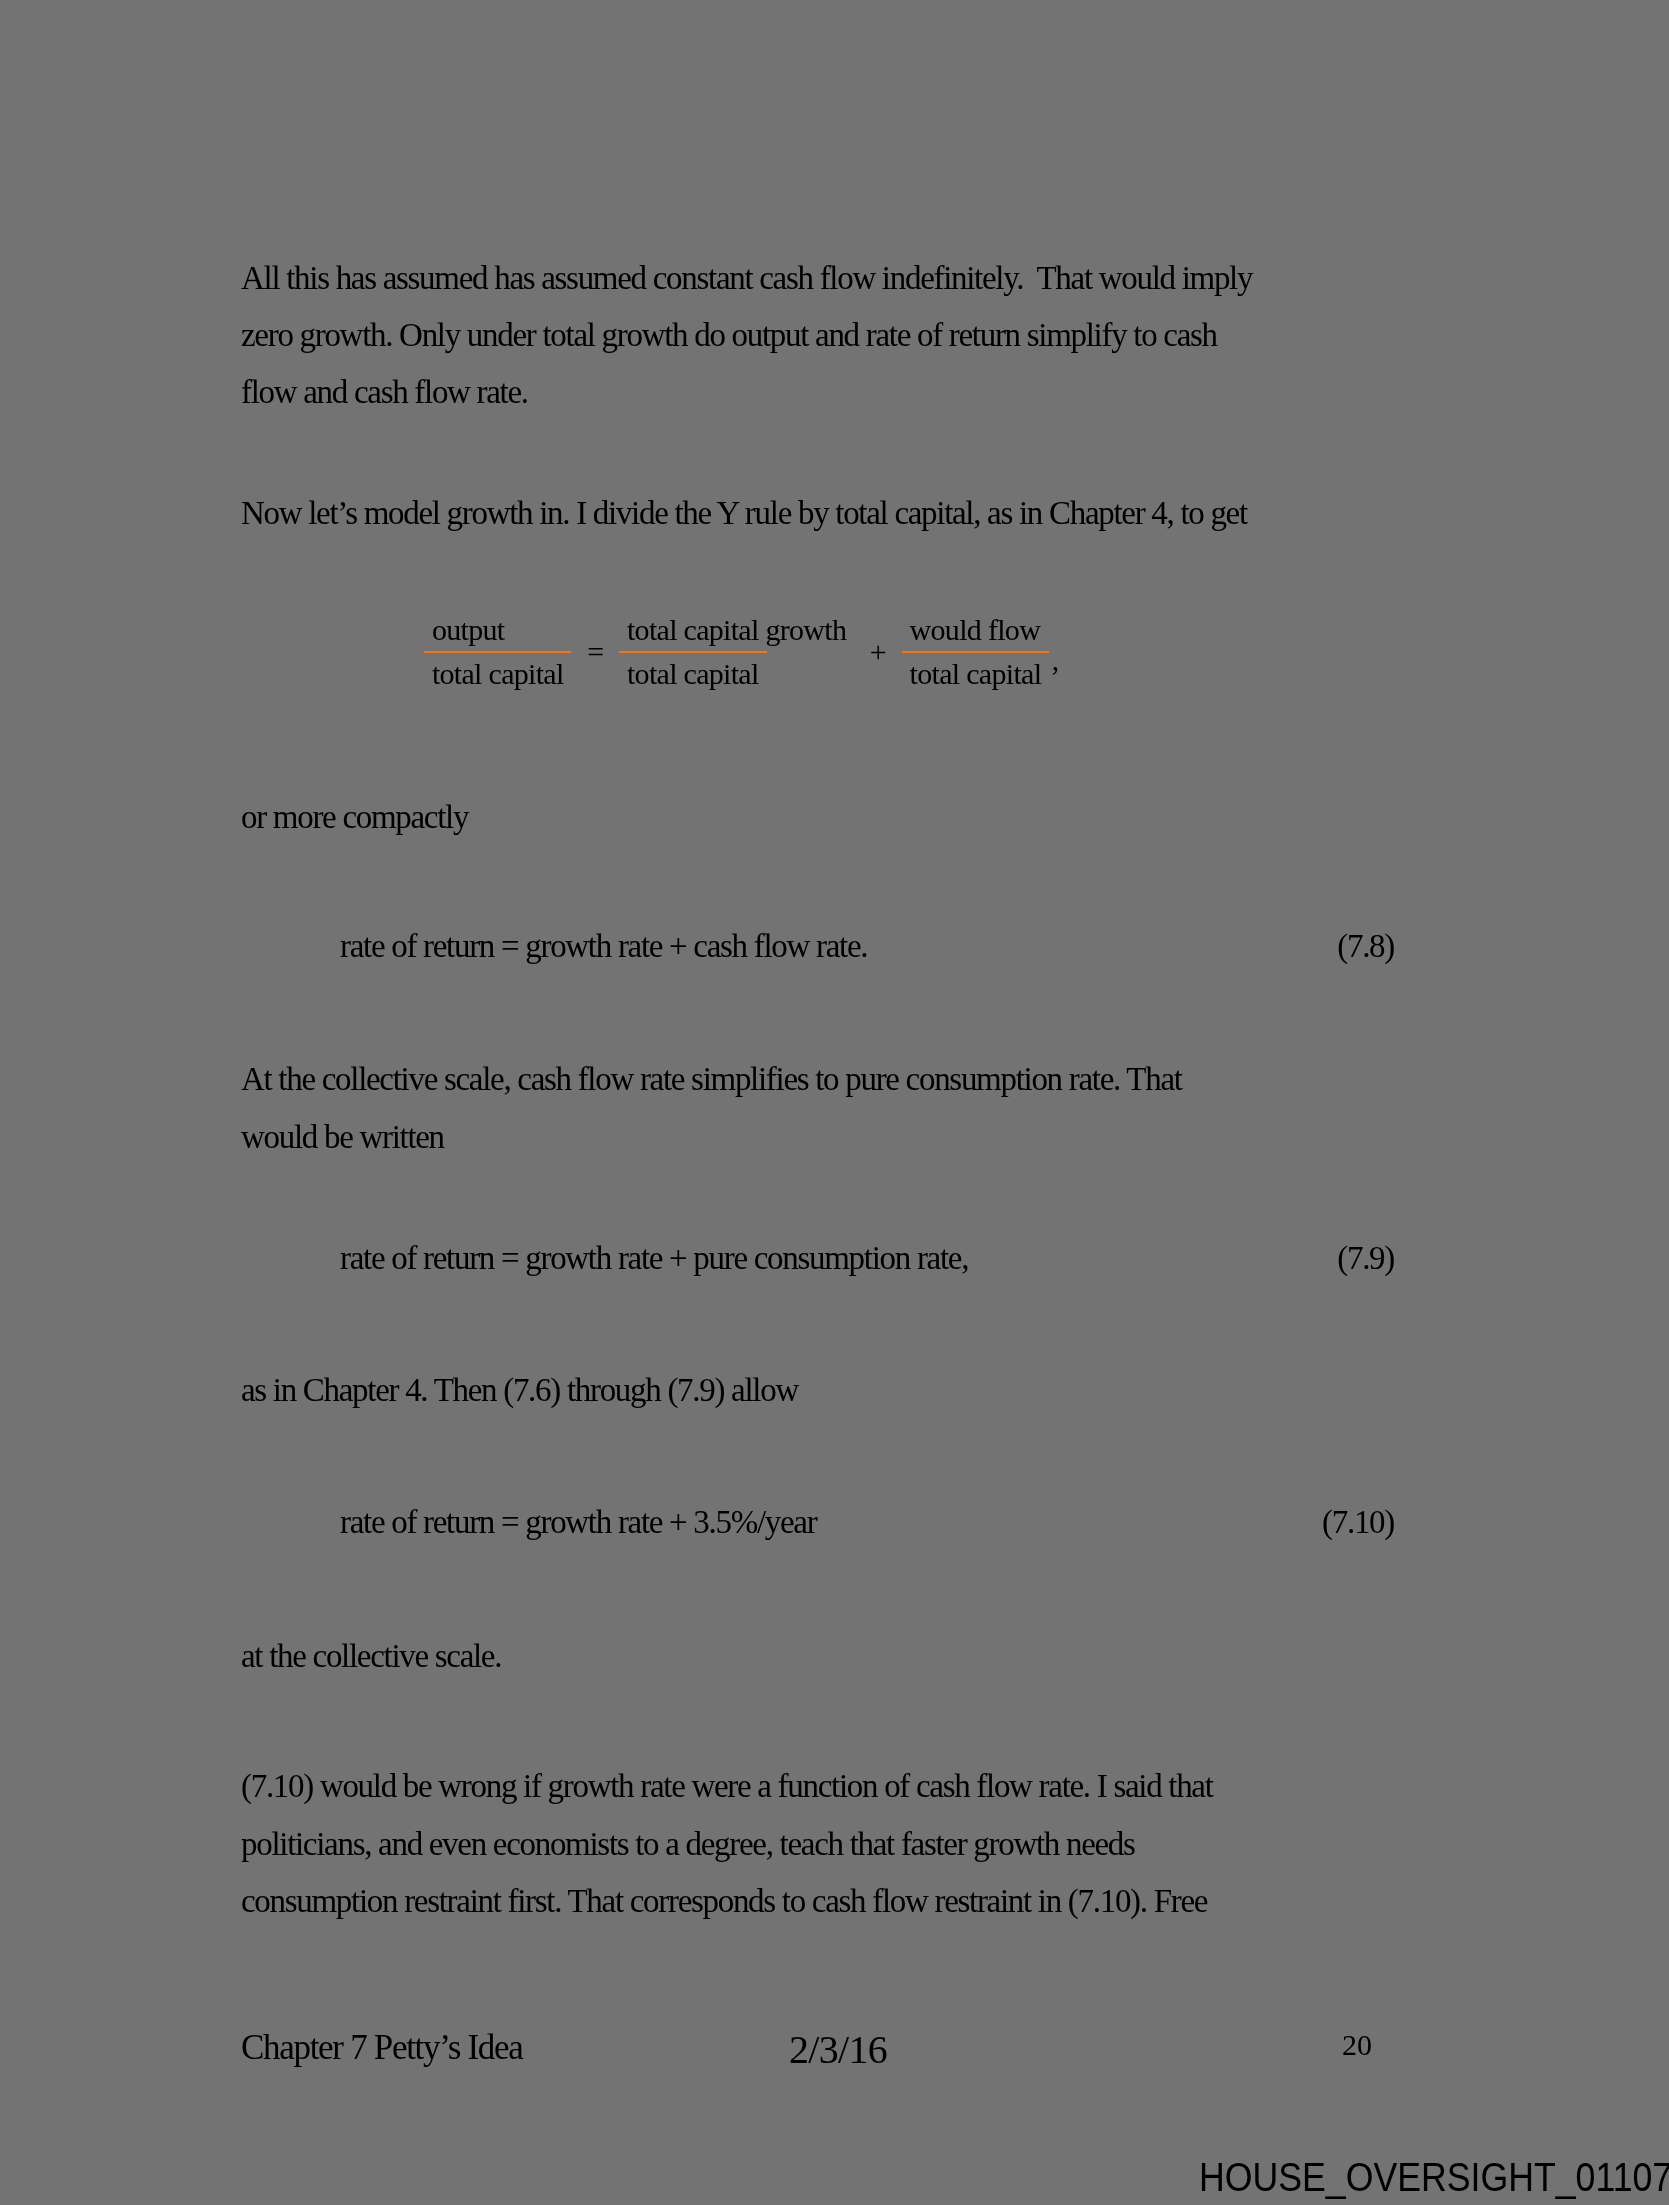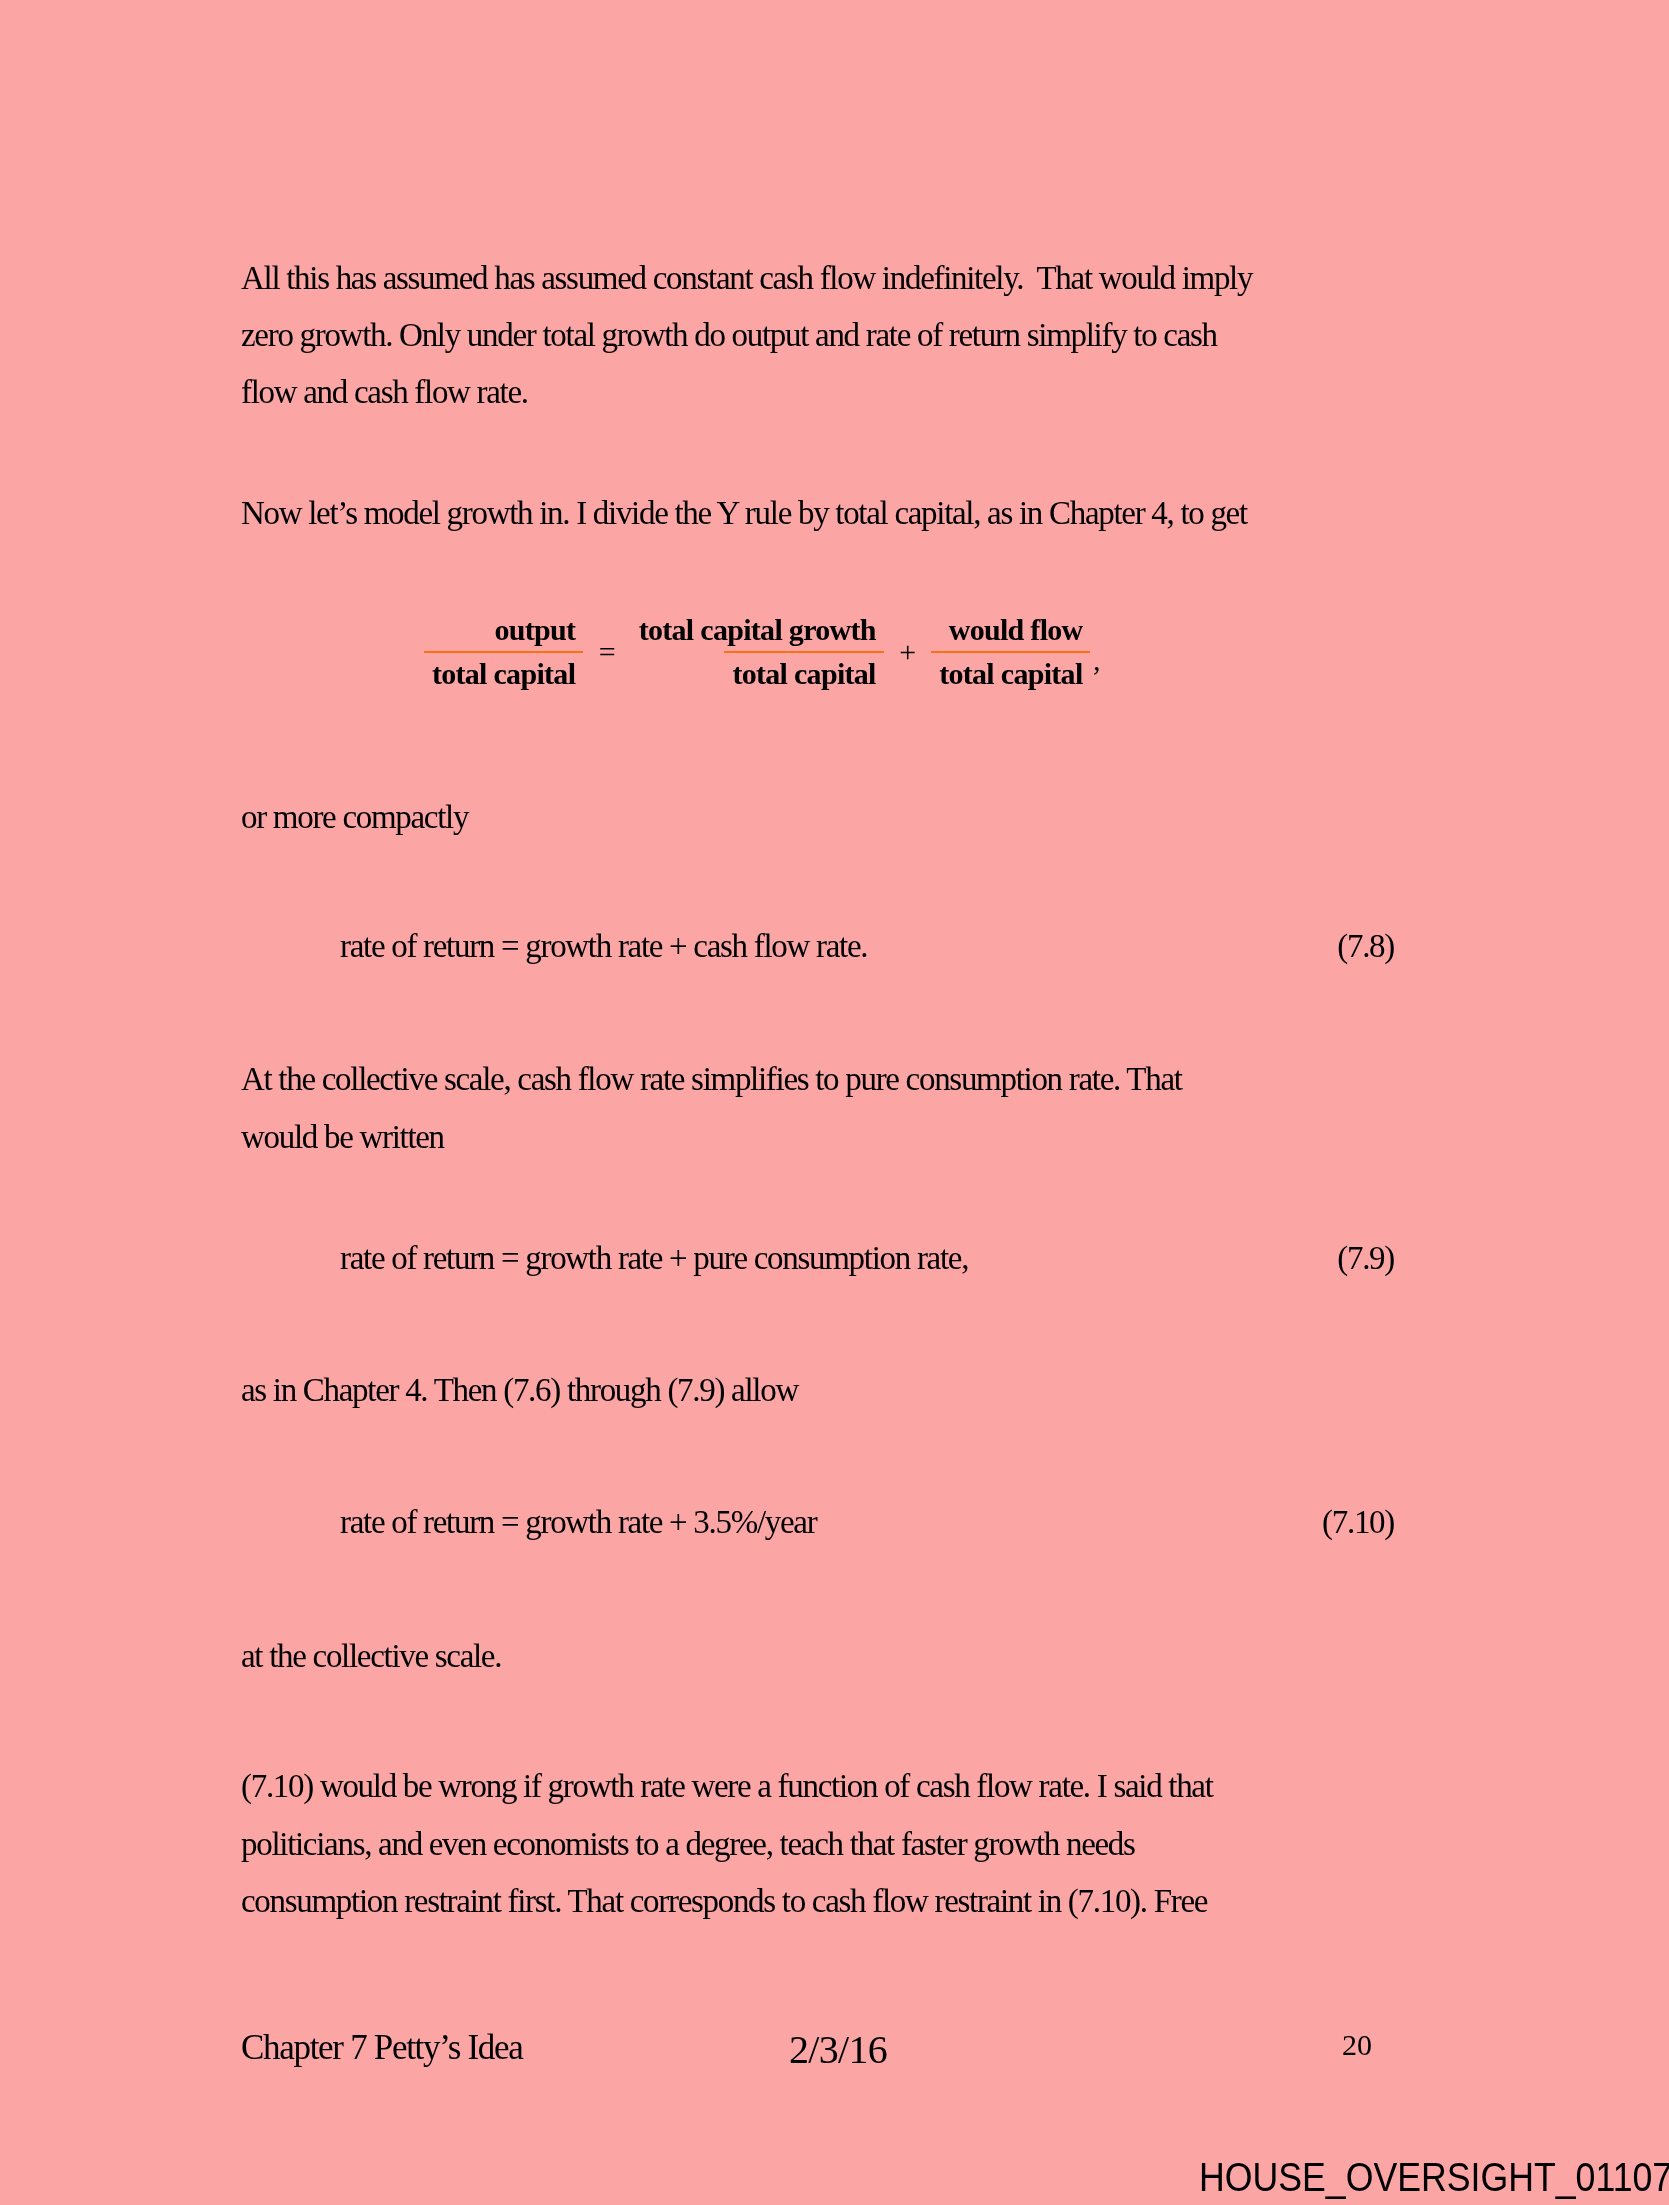--- a/index.html
+++ b/index.html
@@ -10,21 +10,21 @@
     width: 1669px;
     height: 2205px;
     background: #ffffff;
     position: relative;
     color: #000000;
     font-family: "Liberation Serif", "DejaVu Serif", serif;
   }
   .page {
     position: absolute;
     inset: 0;
-    background: #fca5a5;
+    background: #737373;
   }
   .line {
     position: absolute;
     left: 241px;
     font-size: 33px;
     line-height: 1;
     letter-spacing: -1.3px;
     white-space: pre;
   }
   .eqrow {
@@ -47,23 +47,22 @@
     display: flex;
     align-items: center;
     font-size: 30px;
     line-height: 1;
     letter-spacing: -0.7px;
     white-space: pre;
   }
   .frac {
     display: inline-flex;
     flex-direction: column;
-    align-items: flex-end;
+    align-items: flex-start;
     text-align: center;
-    font-weight: bold;
   }
   .frac .num {
     padding: 0 7.9px 5.9px 7.9px;
     line-height: 30px;
   }
   .frac .den {
     border-top: 2px solid #f97316;
     padding: 5.9px 7.9px 0 7.9px;
     line-height: 30px;
   }

